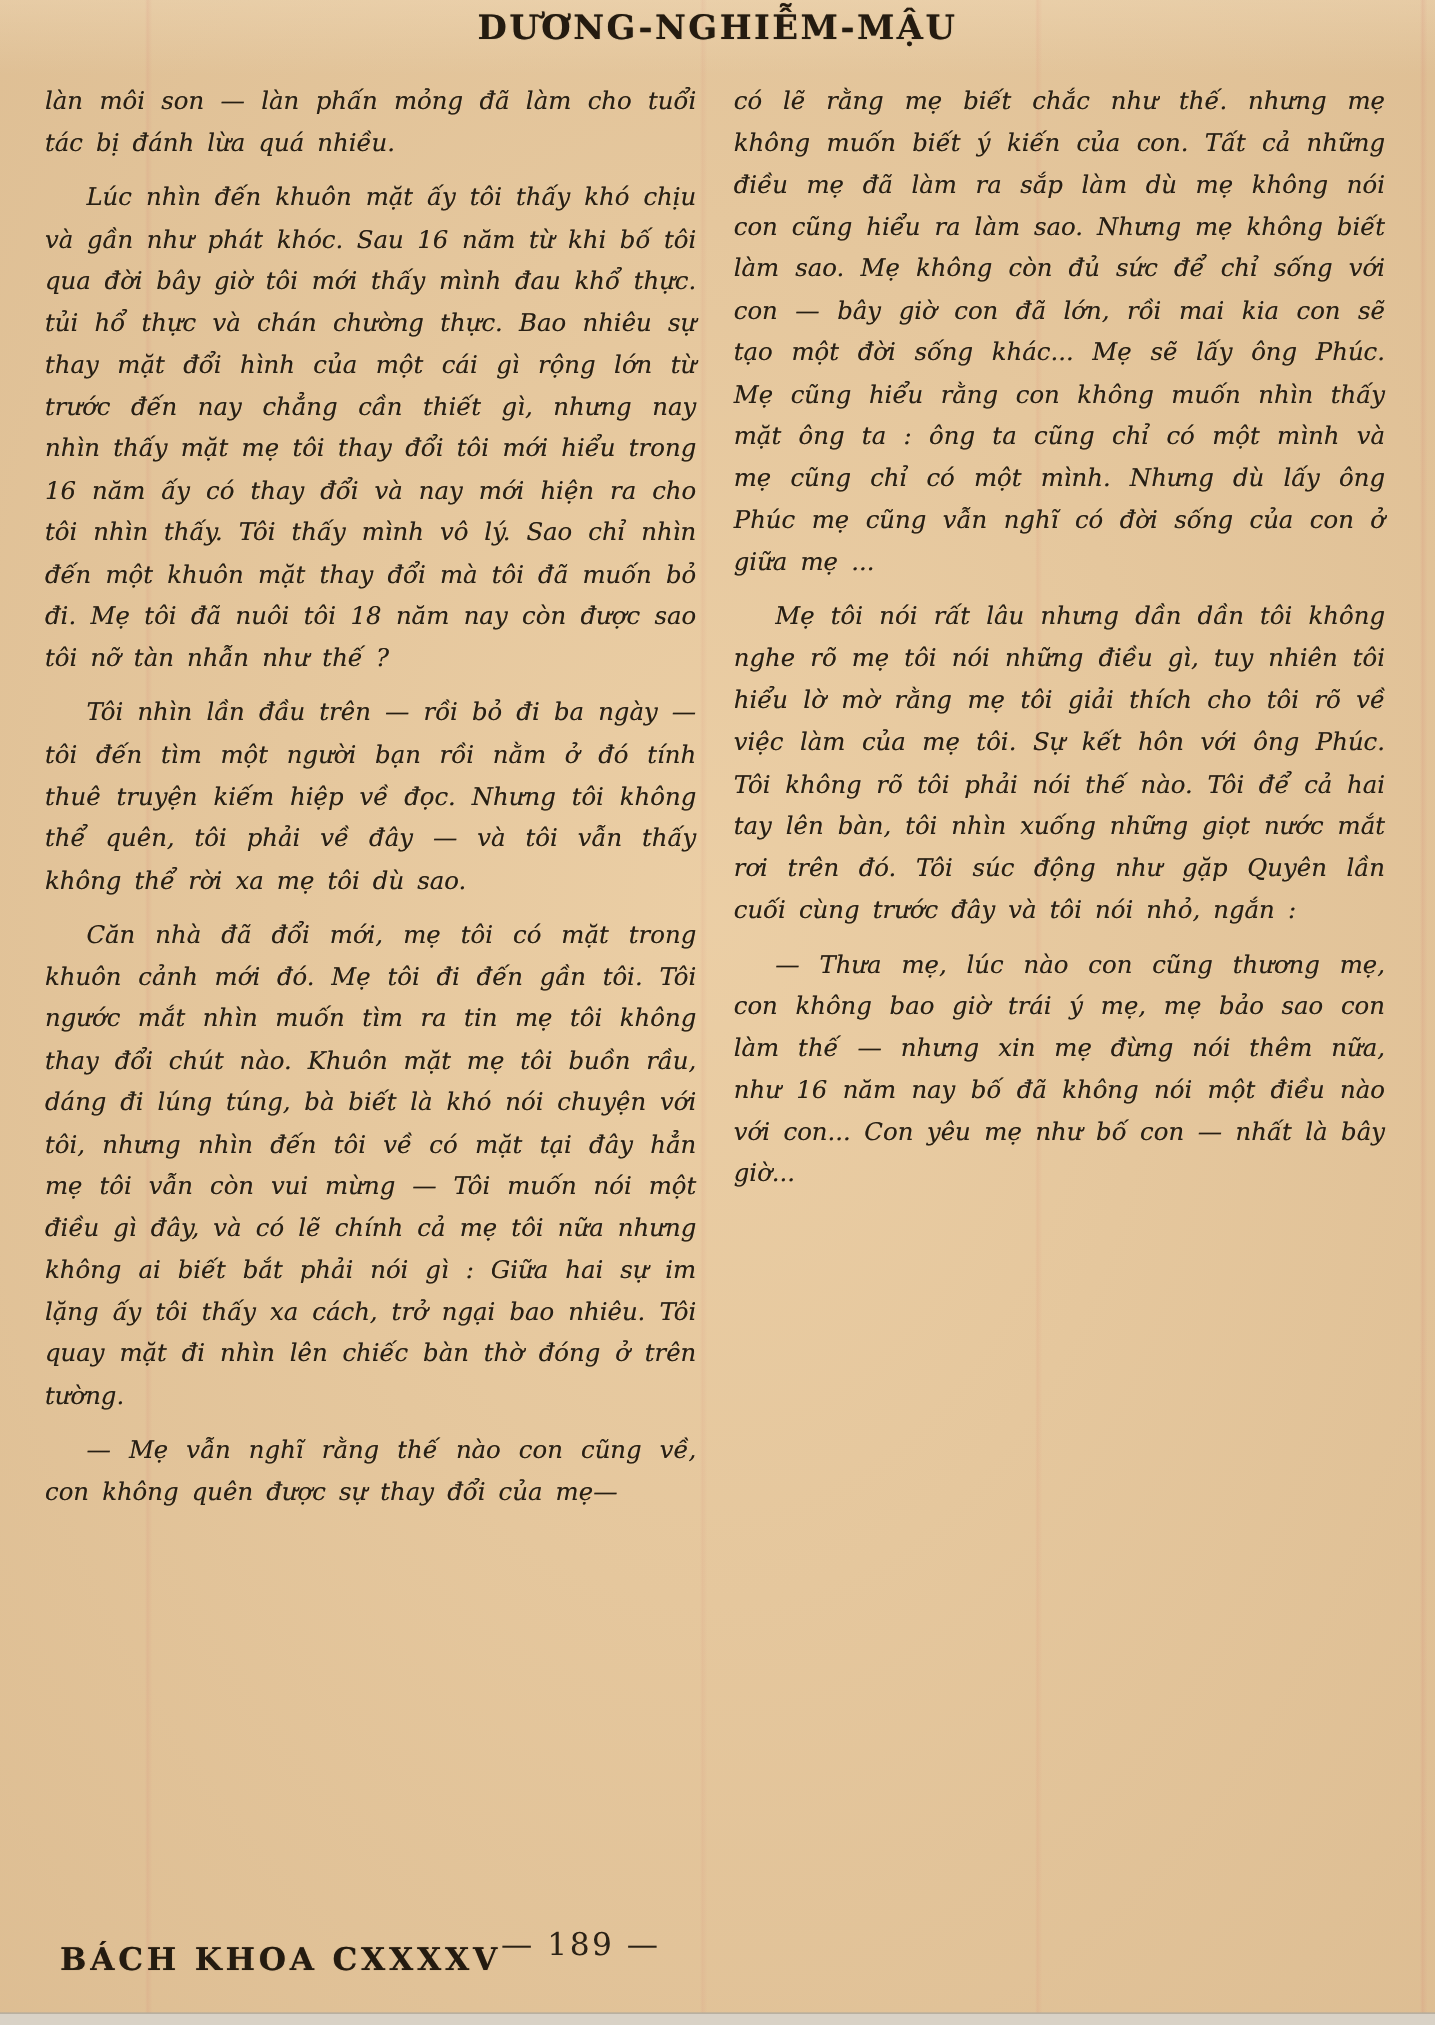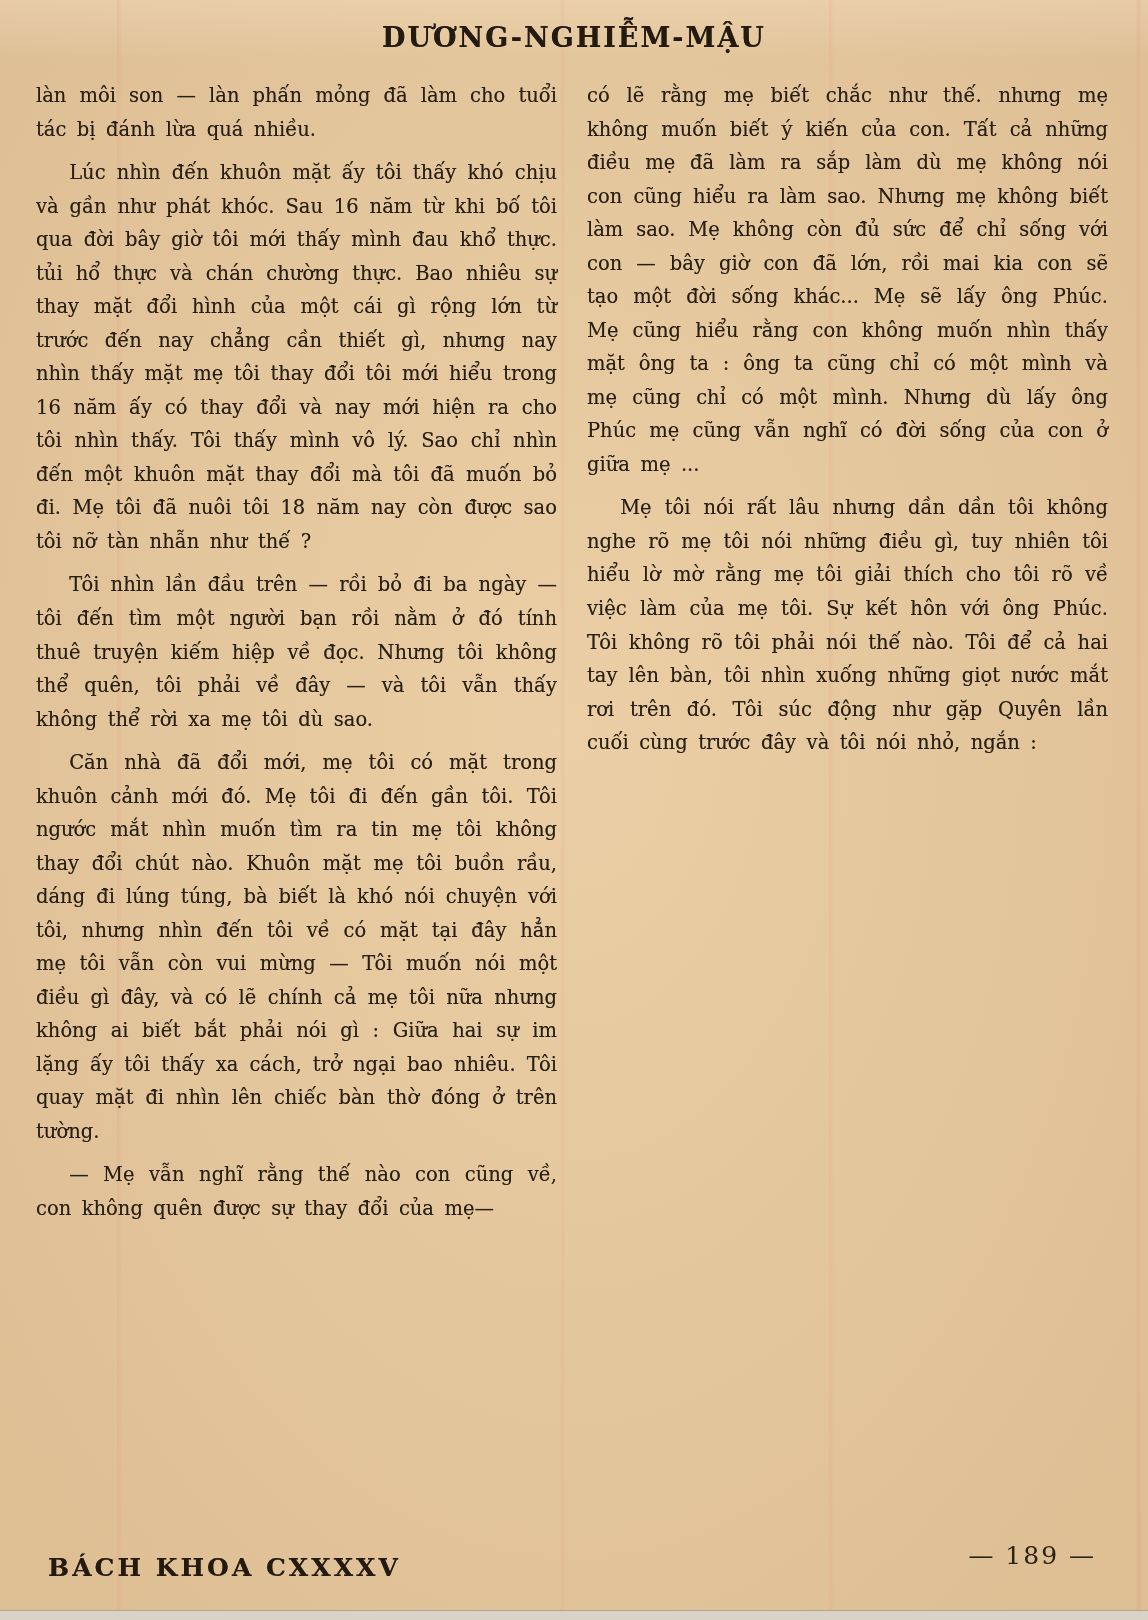--- a/index.html
+++ b/index.html
@@ -21,54 +21,54 @@
     overflow: hidden;
     box-sizing: border-box;
   }
   .scan-edge-bottom {
     position: absolute; left: 0; right: 0; bottom: 0; height: 9px;
     background: #d9d2c6;
     border-top: 1px solid rgba(90,80,60,0.35);
   }
   .header {
     text-align: center;
-    padding-top: 22px;
+    padding-top: 7px;
     font-family: "DejaVu Serif", "Liberation Serif", serif;
   }
   .author-title {
     font-size: 27px;
     font-weight: bold;
     letter-spacing: 2px;
     color: #241b10;
     text-shadow: 0 0 0.6px rgba(36,27,16,0.65);
   }
   .columns {
     display: flex;
     gap: 30px;
     padding: 26px 40px 0 36px;
     box-sizing: border-box;
+    font-style: italic;
   }
   .col {
     flex: 1 1 0;
     text-align: justify;
     font-size: 19.5px;
     line-height: 1.72;
     word-spacing: 0.22em;
     color: #271f14;
     text-shadow: 0 0 0.5px rgba(39,31,20,0.55);
   }
   .col p { margin: 0 0 10px 0; text-indent: 1.7em; }
   .col p.noindent { text-indent: 0; }
   .col p.dialogue { margin-top: 4px; }
   .footer {
     position: absolute;
     left: 0; right: 0; bottom: 38px;
-    padding: 0 52px 0 48px;
+    padding: 0 71px 0 48px;
     display: flex;
-    justify-content: space-between;
     align-items: baseline;
   }
   .journal-title {
     font-size: 25px;
     font-weight: bold;
     letter-spacing: 3px;
     color: #241b10;
     text-shadow: 0 0 0.6px rgba(36,27,16,0.6);
   }
   .page-number {
@@ -93,20 +93,21 @@
       <p class="noindent">làn môi son — làn phấn mỏng đã làm cho tuổi tác bị đánh lừa quá nhiều.</p>
       <p>Lúc nhìn đến khuôn mặt ấy tôi thấy khó chịu và gần như phát khóc. Sau 16 năm từ khi bố tôi qua đời bây giờ tôi mới thấy mình đau khổ thực. tủi hổ thực và chán chường thực. Bao nhiêu sự thay mặt đổi hình của một cái gì rộng lớn từ trước đến nay chẳng cần thiết gì, nhưng nay nhìn thấy mặt mẹ tôi thay đổi tôi mới hiểu trong 16 năm ấy có thay đổi và nay mới hiện ra cho tôi nhìn thấy. Tôi thấy mình vô lý. Sao chỉ nhìn đến một khuôn mặt thay đổi mà tôi đã muốn bỏ đi. Mẹ tôi đã nuôi tôi 18 năm nay còn được sao tôi nỡ tàn nhẫn như thế ?</p>
       <p>Tôi nhìn lần đầu trên — rồi bỏ đi ba ngày — tôi đến tìm một người bạn rồi nằm ở đó tính thuê truyện kiếm hiệp về đọc. Nhưng tôi không thể quên, tôi phải về đây — và tôi vẫn thấy không thể rời xa mẹ tôi dù sao.</p>
       <p>Căn nhà đã đổi mới, mẹ tôi có mặt trong khuôn cảnh mới đó. Mẹ tôi đi đến gần tôi. Tôi ngước mắt nhìn muốn tìm ra tin mẹ tôi không thay đổi chút nào. Khuôn mặt mẹ tôi buồn rầu, dáng đi lúng túng, bà biết là khó nói chuyện với tôi, nhưng nhìn đến tôi về có mặt tại đây hẳn mẹ tôi vẫn còn vui mừng — Tôi muốn nói một điều gì đây, và có lẽ chính cả mẹ tôi nữa nhưng không ai biết bắt phải nói gì : Giữa hai sự im lặng ấy tôi thấy xa cách, trở ngại bao nhiêu. Tôi quay mặt đi nhìn lên chiếc bàn thờ đóng ở trên tường.</p>
       <p class="dialogue">— Mẹ vẫn nghĩ rằng thế nào con cũng về, con không quên được sự thay đổi của mẹ—</p>
     </div>
 
     <div class="col">
       <p class="noindent">có lẽ rằng mẹ biết chắc như thế. nhưng mẹ không muốn biết ý kiến của con. Tất cả những điều mẹ đã làm ra sắp làm dù mẹ không nói con cũng hiểu ra làm sao. Nhưng mẹ không biết làm sao. Mẹ không còn đủ sức để chỉ sống với con — bây giờ con đã lớn, rồi mai kia con sẽ tạo một đời sống khác... Mẹ sẽ lấy ông Phúc. Mẹ cũng hiểu rằng con không muốn nhìn thấy mặt ông ta : ông ta cũng chỉ có một mình và mẹ cũng chỉ có một mình. Nhưng dù lấy ông Phúc mẹ cũng vẫn nghĩ có đời sống của con ở giữa mẹ ...</p>
       <p>Mẹ tôi nói rất lâu nhưng dần dần tôi không nghe rõ mẹ tôi nói những điều gì, tuy nhiên tôi hiểu lờ mờ rằng mẹ tôi giải thích cho tôi rõ về việc làm của mẹ tôi. Sự kết hôn với ông Phúc. Tôi không rõ tôi phải nói thế nào. Tôi để cả hai tay lên bàn, tôi nhìn xuống những giọt nước mắt rơi trên đó. Tôi súc động như gặp Quyên lần cuối cùng trước đây và tôi nói nhỏ, ngắn :</p>
+      <p class="dialogue">— Thưa mẹ, lúc nào con cũng thương mẹ, con không bao giờ trái ý mẹ, mẹ bảo sao con làm thế — nhưng xin mẹ đừng nói thêm nữa, như 16 năm nay bố đã không nói một điều nào với con... Con yêu mẹ như bố con — nhất là bây giờ...</p>
     </div>
 
   </div>
 
   <div class="footer">
     <span class="journal-title">BÁCH KHOA CXXXXV</span>
     <span class="page-number">— 189 —</span>
   </div>
 
   <div class="scan-edge-bottom"></div>

